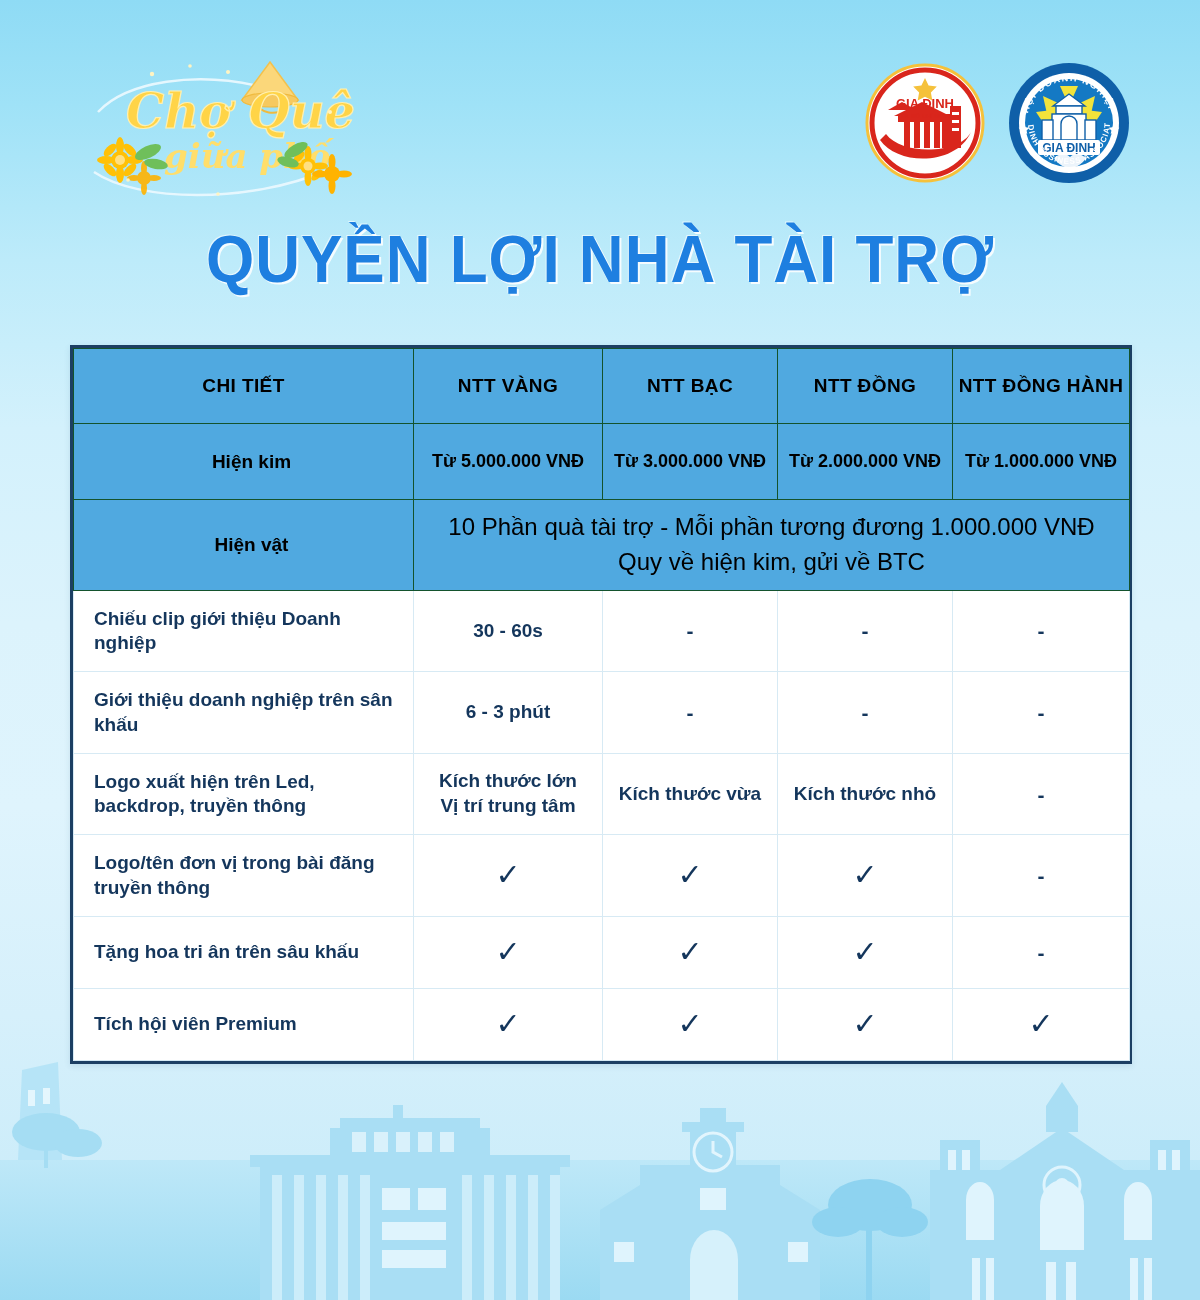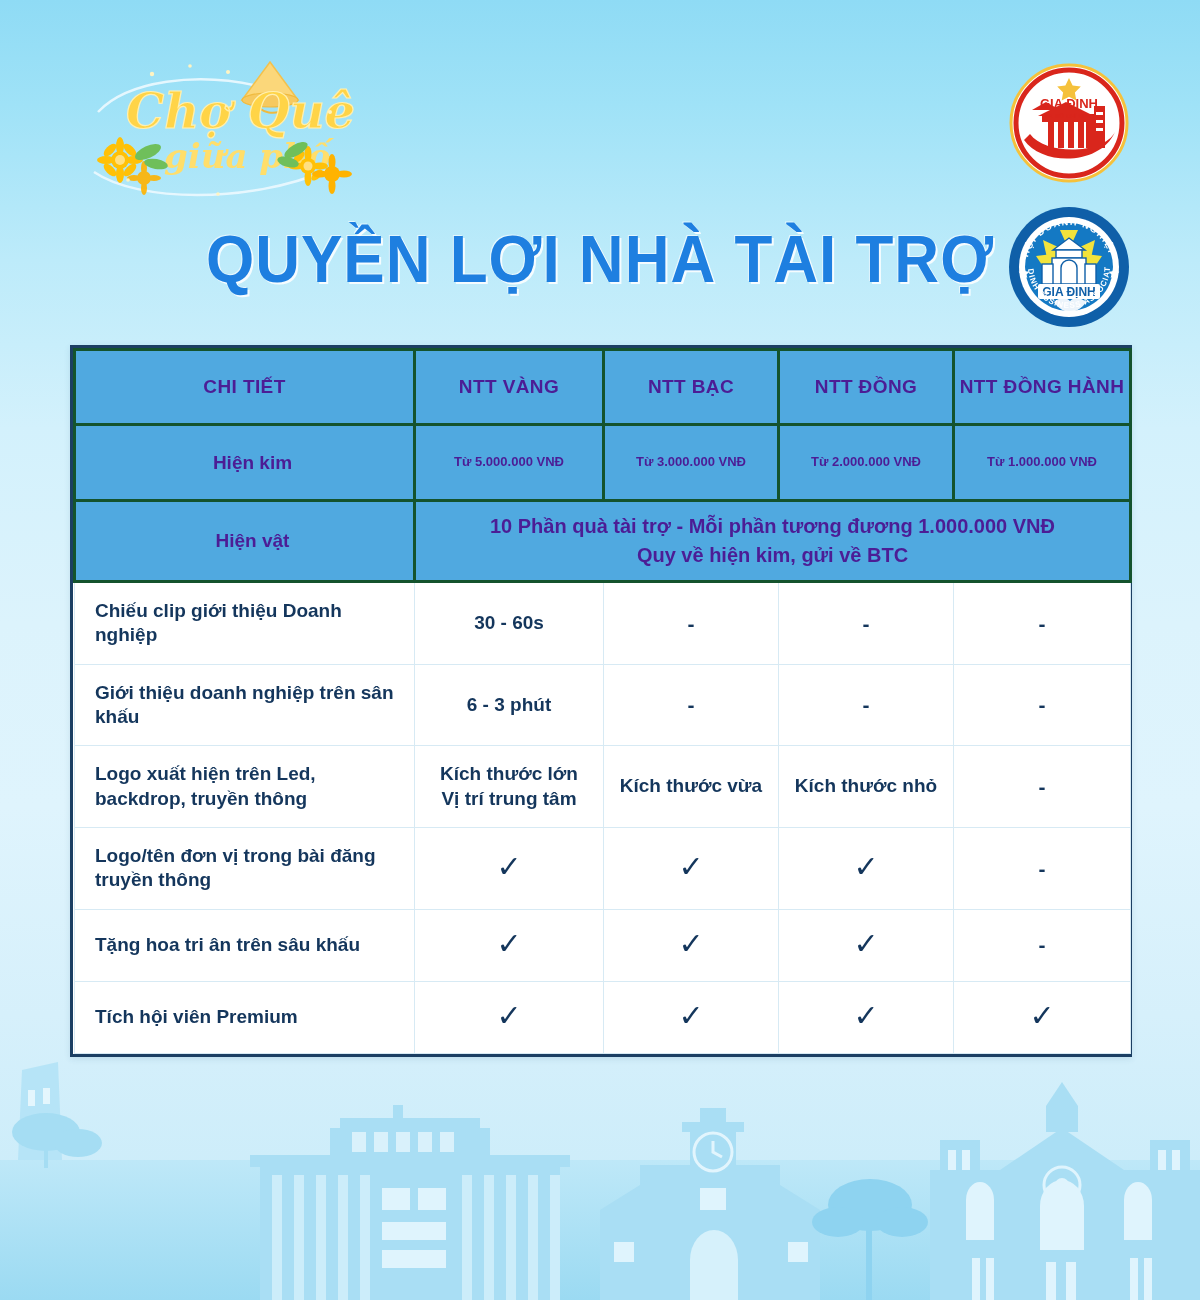--- a/index.html
+++ b/index.html
@@ -35,21 +35,21 @@
   .header{
     position:relative; height:215px;
   }
   .brand-logo{
     position:absolute; left:68px; top:52px; width:300px; height:160px;
   }
   .brand-logo svg{ display:block; }
 
   .org-logos{
     position:absolute; right:70px; top:62px;
-    display:flex; gap:22px; align-items:flex-start;flex-direction:column;
+    display:flex; gap:22px; align-items:flex-start;
   }
   .org-logo{ width:122px; height:122px; }
   .org-logo svg{ display:block; }
 
   
   .title-wrap{
     text-align:center; margin-top:8px;
   }
   .title{
     display:inline-block;
@@ -78,49 +78,49 @@
   }
   col.c0{ width:340px; }
   col.c1{ width:189px; }
   col.c2{ width:175px; }
   col.c3{ width:175px; }
   col.c4{ width:177px; }
 
   
   tr.head th, tr.blue td, tr.blue th{
     background:#50A9E0;
-    color:#4c1d95;
-    border:3px solid #14532d;
+    color:#000000;
+    border:1px solid #14532d;
   }
   tr.head th{
     height:75px;
     font-size:19px;
     font-weight:700;
     letter-spacing:.4px;
     text-align:center;
     vertical-align:middle;
   }
   tr.blue th{
     height:76px;
     font-size:19px;
     font-weight:700;
     text-align:center;
     vertical-align:middle;
     padding-left:16px;
   }
   tr.blue td{
-    font-size:13px;
+    font-size:18px;
     font-weight:700;
     text-align:center;
     vertical-align:middle;
     line-height:1.25;
   }
   tr.blue td.merged{
-    font-weight:700;
-    font-size:20px;
+    font-weight:400;
+    font-size:24px;
     line-height:1.45;
     padding:10px 6px;
   }
 
   
   tbody.body tr td,
   tbody.body tr th{
     border:1px solid #D7EAF4;
     color:#14365C;
     background:#fff;

